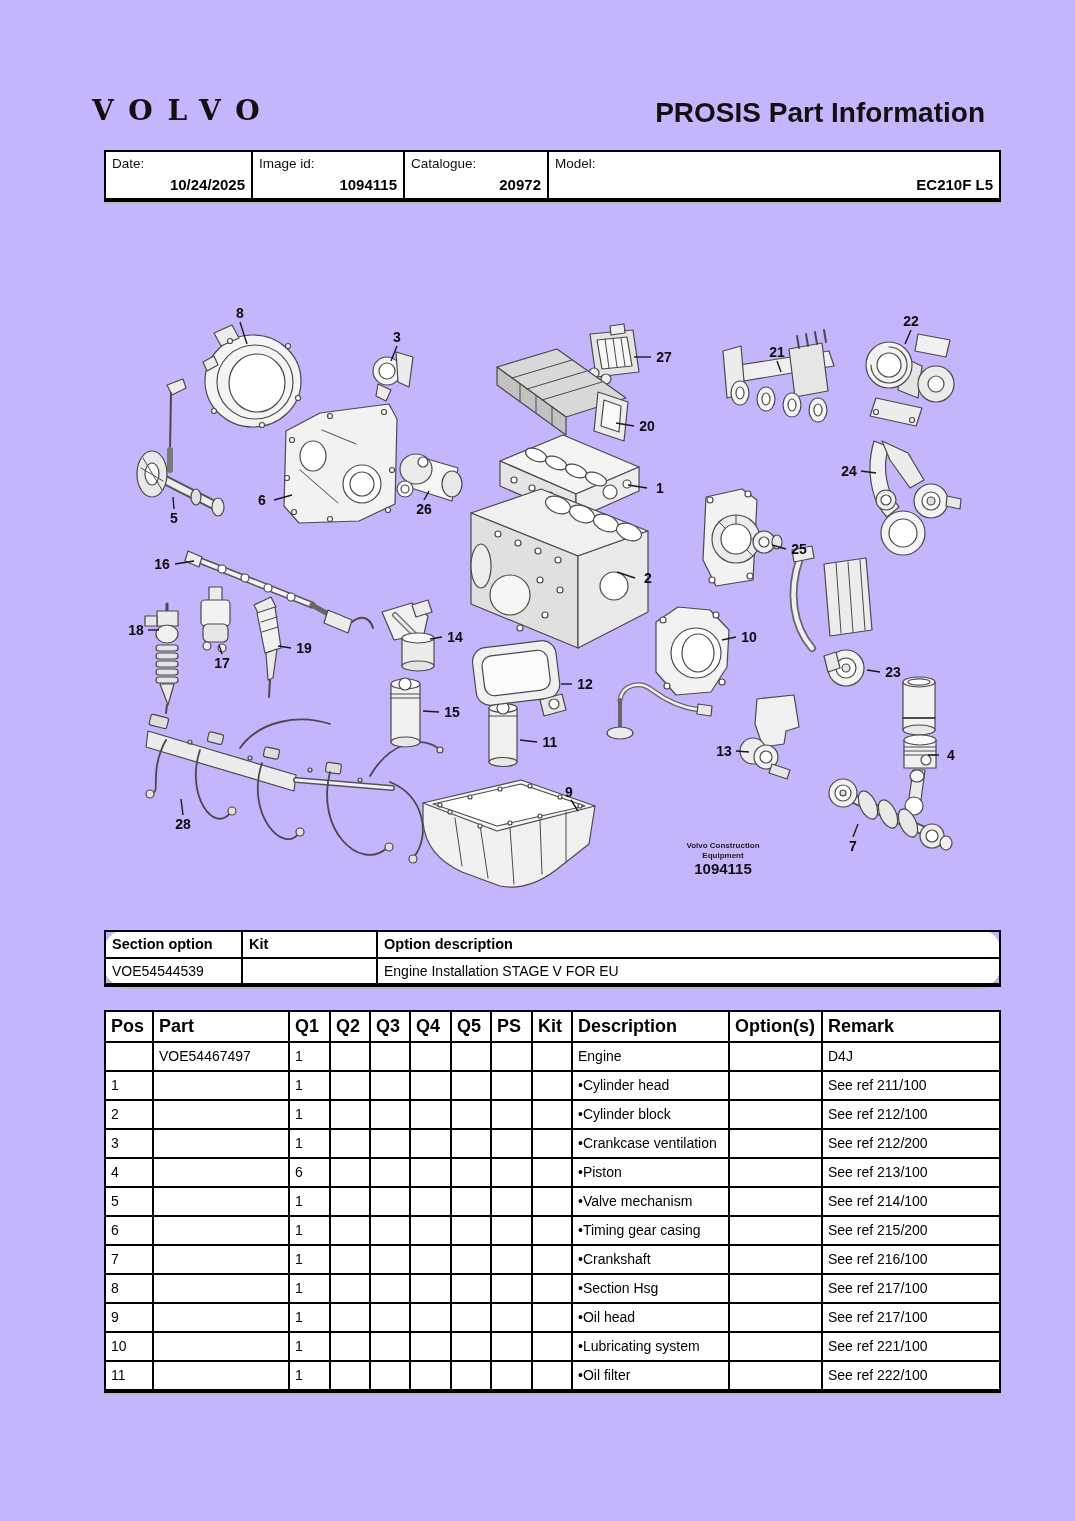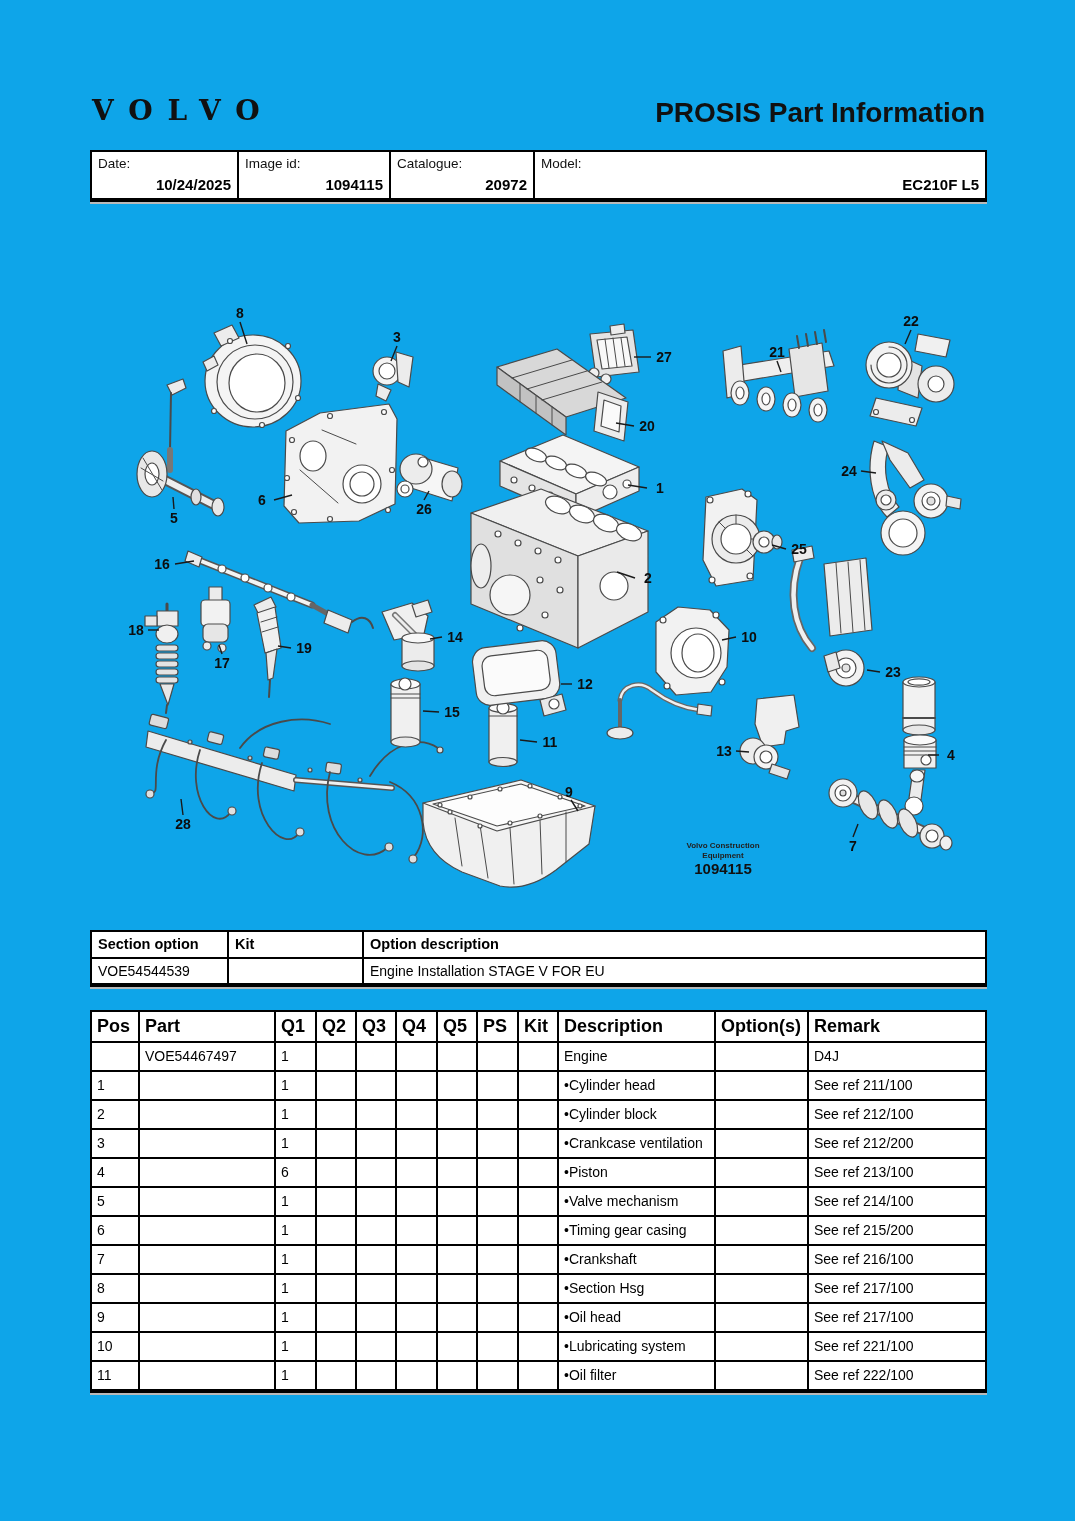--- a/index.html
+++ b/index.html
@@ -1,42 +1,42 @@
 <!DOCTYPE html>
 <html><head>
 <meta charset="utf-8">
 <style>
   * { margin:0; padding:0; box-sizing:border-box; }
   html,body { background:#fff; }
   #page {
-    position:relative; width:1075px; height:1521px; background:#0ea5e9;
+    position:relative; width:1075px; height:1521px; background:#c4b5fd;
     font-family:"Liberation Sans", sans-serif; color:#000; overflow:hidden;
   }
   
   .logo {
     position:absolute; left:92px; top:94px;
     font-family:"DejaVu Serif", serif; font-weight:bold;
     font-size:28px; letter-spacing:15px; color:#111; white-space:nowrap;
   }
   .doc-title {
     position:absolute; right:90px; top:97px;
     font-size:28px; font-weight:bold; color:#111;
   }
   
   table { border-collapse:collapse; table-layout:fixed; background:#fff; }
-  .tbl { position:absolute; left:90px; width:895px; box-shadow:0 2px 0 #b9b9b9; }
+  .tbl { position:absolute; left:104px; width:895px; box-shadow:0 2px 0 #b9b9b9; }
   .tbl td, .tbl th { border:2px solid #000; vertical-align:top; text-align:left; overflow:hidden; }
   .tbl { border:2px solid #000; border-bottom:4px solid #000; }
   
   .info-tbl { top:150px; }
   .info-tbl td { height:49px; padding:2px 6px; }
   .info-lbl { font-size:13.5px; color:#111; line-height:20px; }
   .info-val { font-size:15px; font-weight:bold; line-height:22px;text-align:right; }
   
-  .sect-tbl { top:930px; }
+  .sect-tbl { top:930px;border-radius:21px; }
   .sect-tbl th { font-size:14.5px; font-weight:bold; padding:4px 6px; height:27px; }
   .sect-tbl td { font-size:14px; padding:4px 6px; height:27px; }
   
   .parts-tbl { top:1010px; }
   .parts-tbl th { font-size:18px; font-weight:bold; padding:4px 4px 4px 5px; height:28px; }
   .parts-tbl td { font-size:14px; padding:4px 2px 4px 5px; line-height:19px; min-height:27px; }
   
   .diagram { position:absolute; left:0; top:0; width:1075px; height:1521px; }
   .diagram .part { stroke:#4a4a4a; stroke-width:1.2; fill:#f2f2f2; stroke-linejoin:round; stroke-linecap:round; }
   .diagram .wire { fill:none; stroke:#4a4a4a; stroke-width:1.8; }

